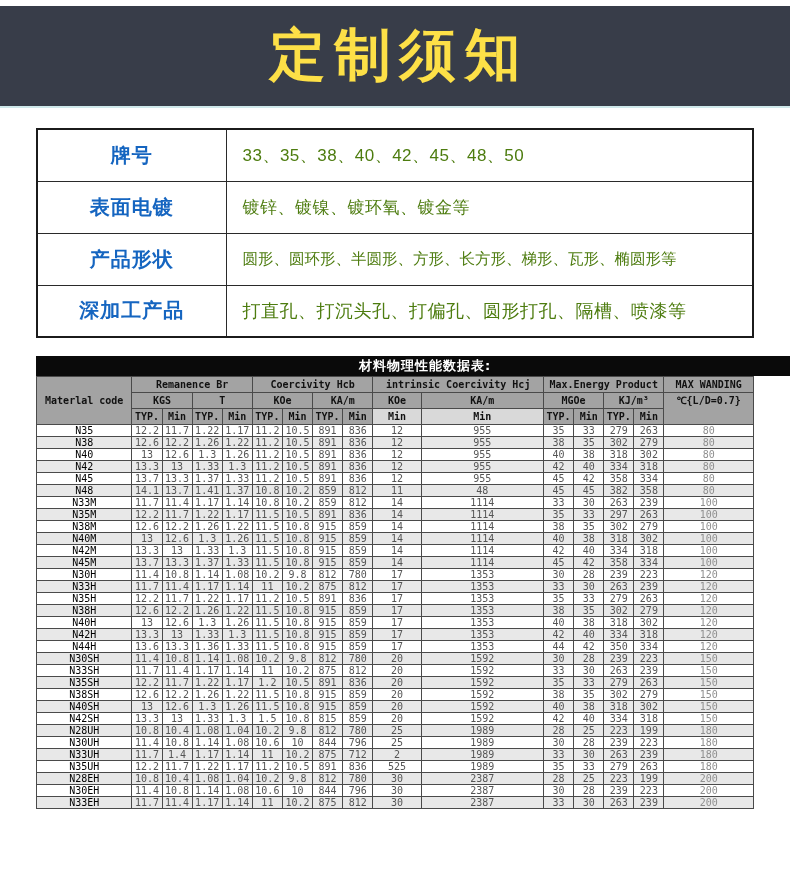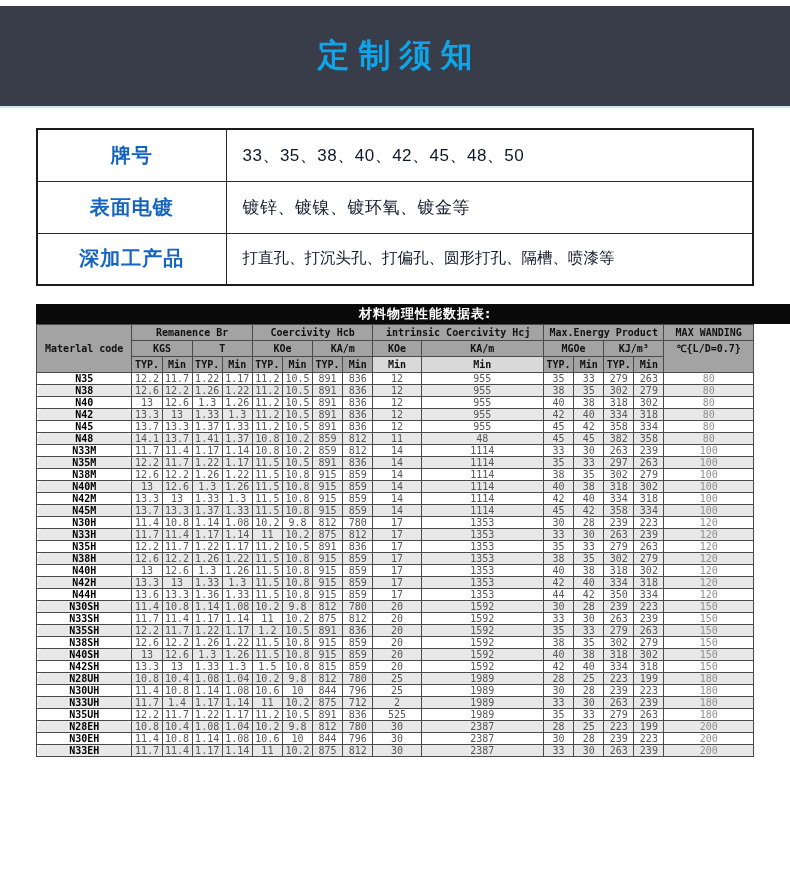--- a/index.html
+++ b/index.html
@@ -8,37 +8,37 @@
     width:790px; min-height:884px; margin:0 auto; position:relative;
     font-family:"Liberation Sans", sans-serif;
   }
   
   .banner {
     margin-top:6px; width:790px; height:102px; background:#383d49;
     display:flex; align-items:center; justify-content:center;
     border-bottom:2px solid #cfe8ea;
   }
   .banner-title {
-    color:#0ea5e9; font-size:32px; font-weight:bold; letter-spacing:9px;
+    color:#fde047; font-size:56px; font-weight:bold; letter-spacing:9px;
     font-family:"Liberation Sans", sans-serif; padding-left:9px;
   }
   
   .info-table {
     margin:20px 11px 0 36px; width:718px; border-collapse:collapse;
     border:2px solid #1b1b1b;
   }
   .info-table td {
     border:1px solid #2a2a2a; height:52px; vertical-align:middle;
   }
   .info-label {
     width:189px; text-align:center; color:#1565c0; font-weight:bold;
     font-size:20px; letter-spacing:1px;
   }
   .info-value {
-    padding-left:16px; color:#0f172a; font-size:17px; letter-spacing:0.5px;
+    padding-left:16px; color:#4d7c0f; font-size:17px; letter-spacing:0.5px;
   }
   .info-table tr:nth-child(3) .info-value { font-size:15.5px; letter-spacing:0; }
   .info-table tr:nth-child(4) .info-value { font-size:18px; }
   
   .spec-wrap { margin:18px 0 0 36px; width:718px; }
   .spec-title {
     width:778px; height:20px; background:#0a0a0a; color:#ffffff;
     font-size:13px; font-weight:bold; text-align:center; line-height:20px;
     letter-spacing:1px; font-family:"DejaVu Sans", sans-serif;
   }
@@ -47,21 +47,21 @@
     font-family:"DejaVu Sans Mono", monospace;
   }
   table.spec th, table.spec td {
     border:1px solid #4a4a4a; text-align:center; overflow:hidden; white-space:nowrap;
   }
   table.spec th {
     font-size:10px; font-weight:bold; color:#111; height:16px; background:#a3a3a3;
   }
   table.spec th.shaded { background:#d9d9d9; }
   table.spec td { font-size:10px; height:12px; padding:0; color:#555; }
-  table.spec td.code { font-weight:bold; color:#000;border-radius:6px; }
+  table.spec td.code { font-weight:normal; color:#000; }
   table.spec td.temp { color:#8f8f8f; }
   table.spec tr.alt td { background:#e8e8e8; }
   table.spec tr:not(.alt) td { background:#ffffff; }
   col.c-code{width:95px;} col.c-n{width:30px;} col.c-hcjk{width:48px;}
   col.c-hcjm{width:122px;} col.c-temp{width:89px;}
 </style>
 </head>
 <body>
 
 <div class="banner">
@@ -70,20 +70,24 @@
 
 <table class="info-table">
   <tbody>
     <tr>
       <td class="info-label">牌号</td>
       <td class="info-value">33、35、38、40、42、45、48、50</td>
     </tr>
     <tr>
       <td class="info-label">表面电镀</td>
       <td class="info-value">镀锌、镀镍、镀环氧、镀金等</td>
+    </tr>
+    <tr>
+      <td class="info-label">产品形状</td>
+      <td class="info-value">圆形、圆环形、半圆形、方形、长方形、梯形、瓦形、椭圆形等</td>
     </tr>
     <tr>
       <td class="info-label">深加工产品</td>
       <td class="info-value">打直孔、打沉头孔、打偏孔、圆形打孔、隔槽、喷漆等</td>
     </tr>
   </tbody>
 </table>
 
 <div class="spec-wrap">
   <div class="spec-title">材料物理性能数据表:</div>

